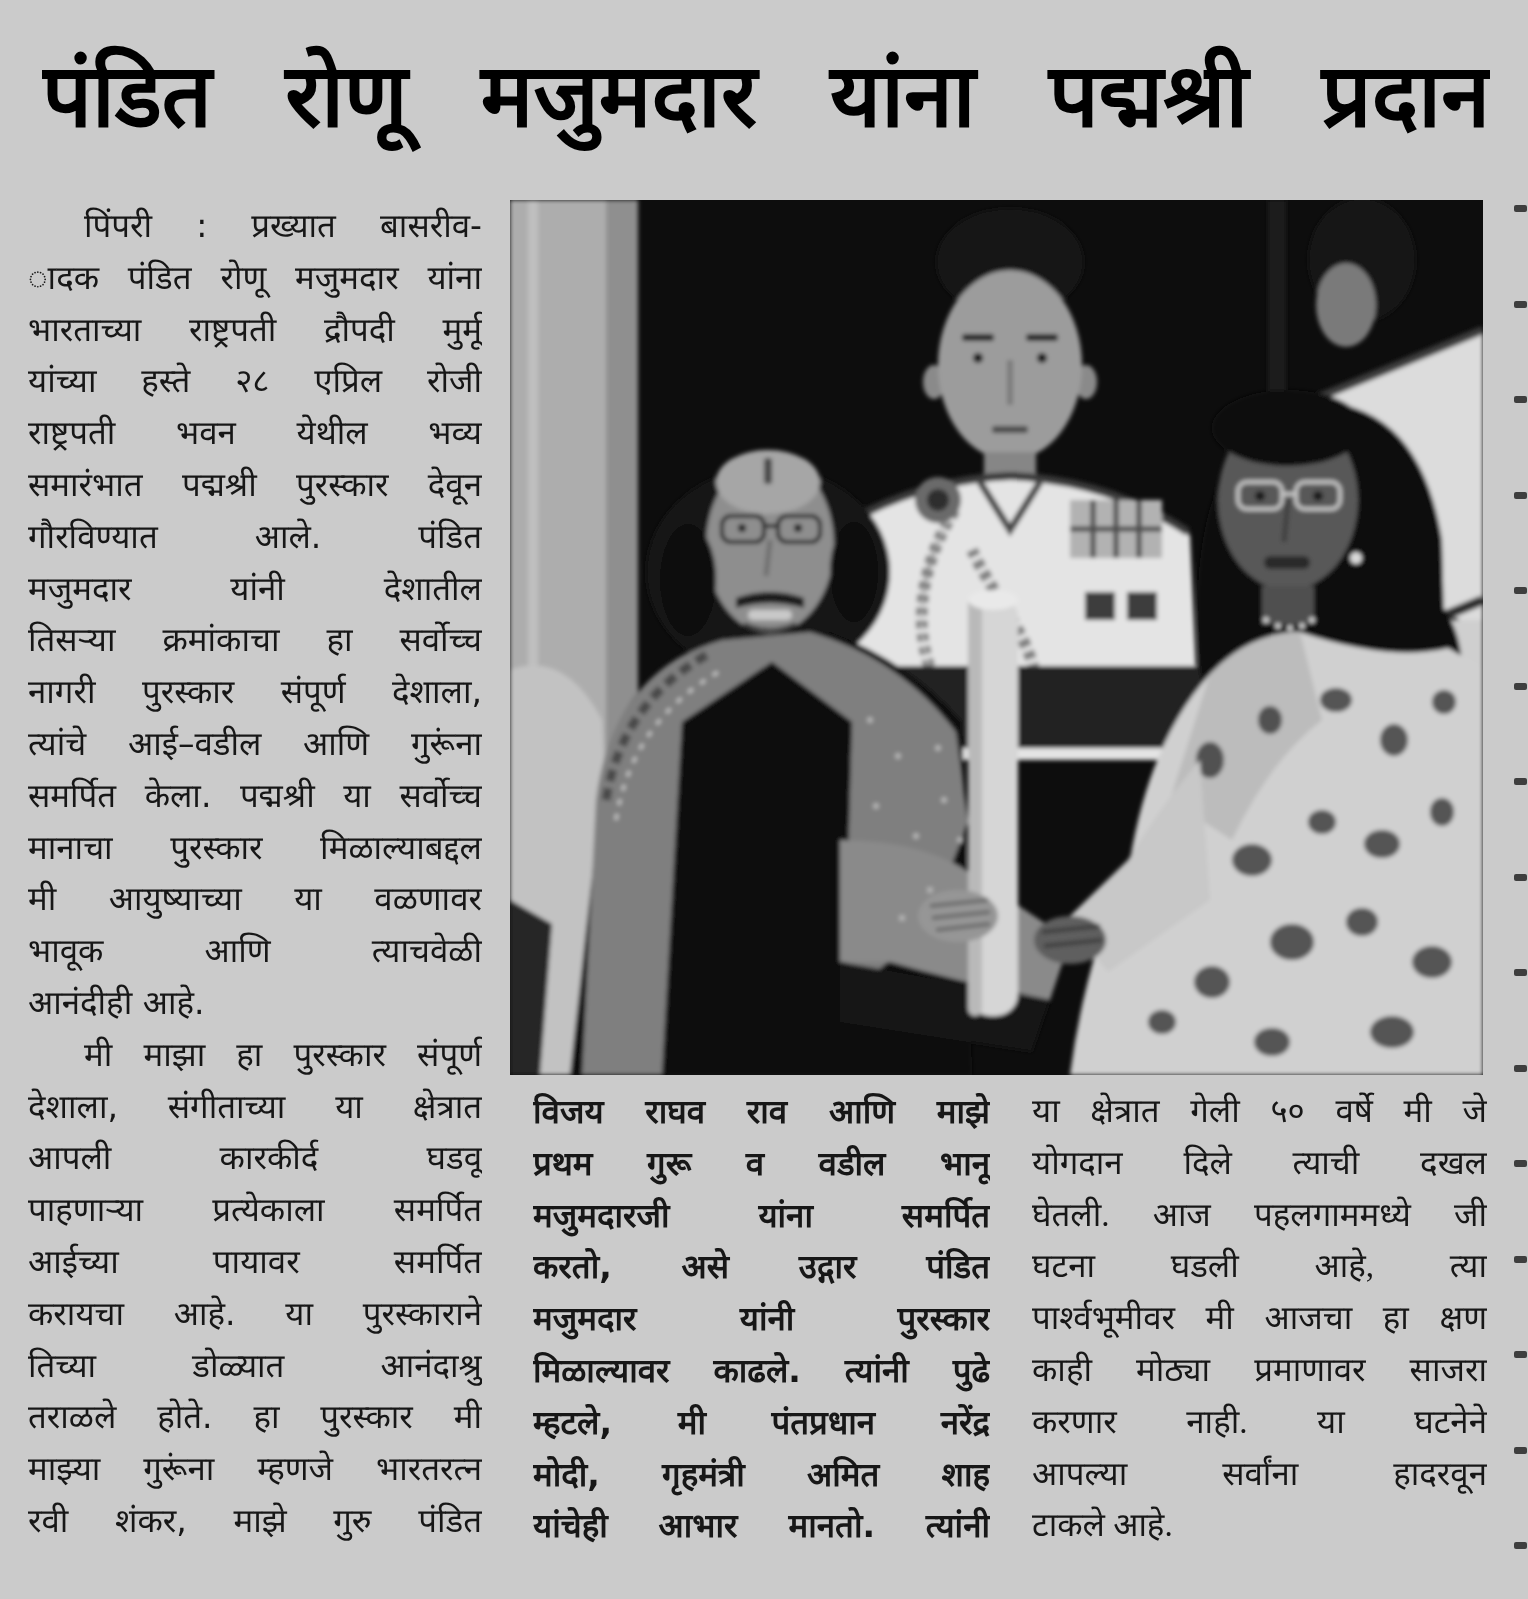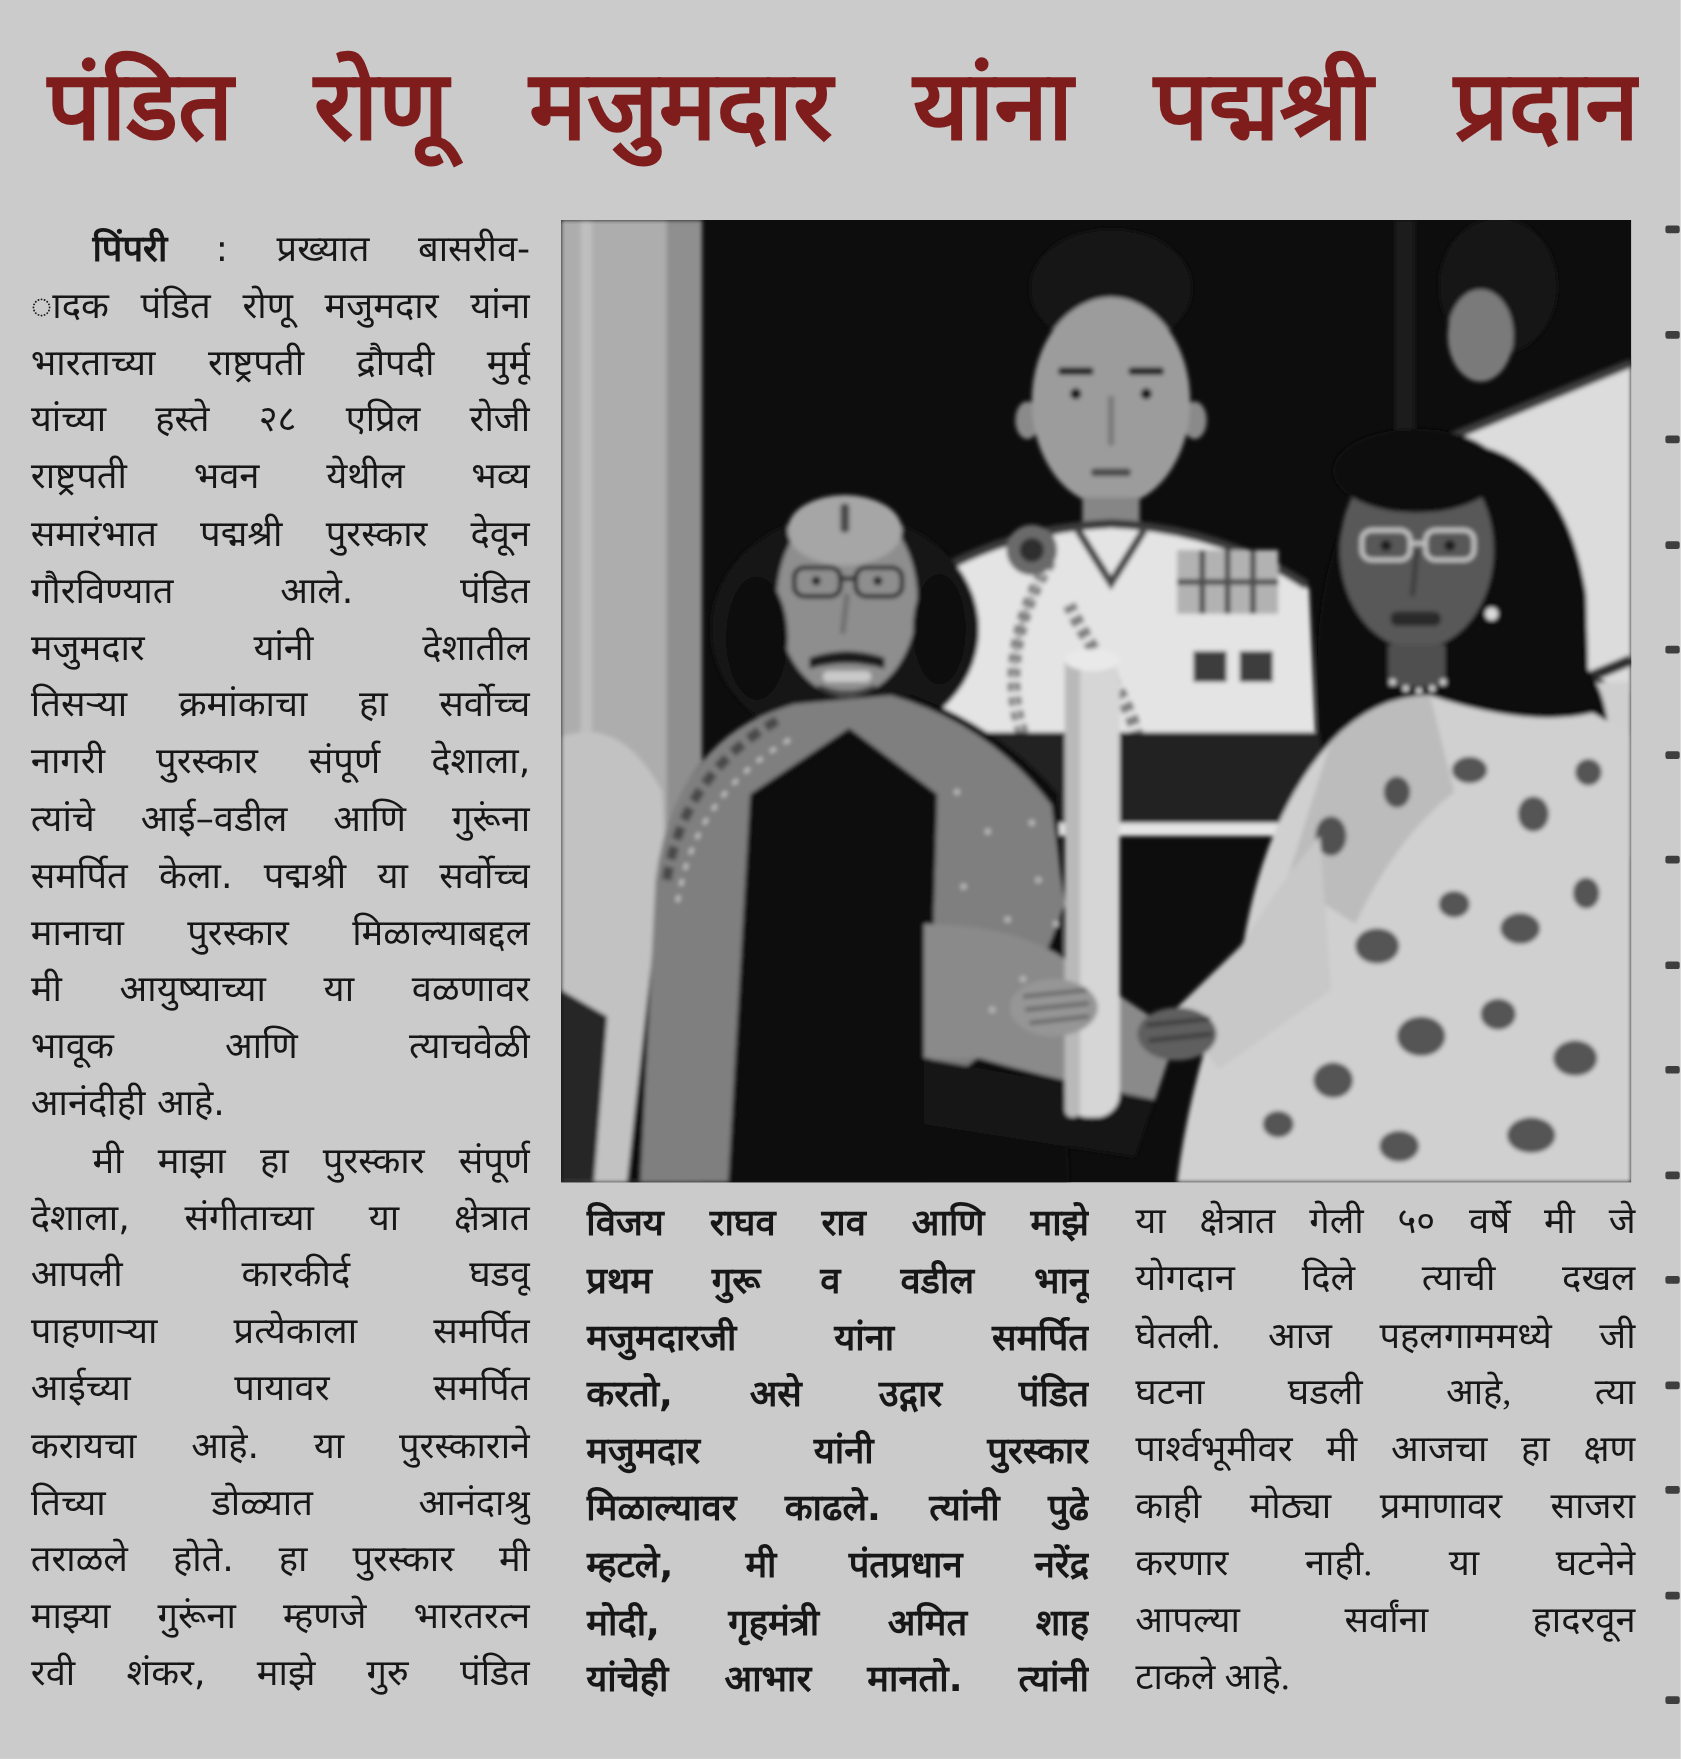--- a/index.html
+++ b/index.html
@@ -3,34 +3,34 @@
 <meta charset="utf-8">
 <style>
   html,body{margin:0;padding:0;}
   .sheet{
     position:relative;width:1528px;height:1599px;overflow:hidden;
     background:#cbcbcb;color:#161616;
     font-family:"DejaVu Sans","Liberation Sans",sans-serif;
   }
   .headline{
     position:absolute;left:42px;top:16px;width:1448px;height:168px;
-    margin:0;font-size:88px;font-weight:700;color:#7f1d1d;line-height:160px;
+    margin:0;font-size:88px;font-weight:700;color:#000000;line-height:160px;
     white-space:nowrap;overflow:hidden;
     text-align:justify;text-align-last:justify;
   }
   .photo-wrap{position:absolute;left:510px;top:200px;width:973px;height:875px;}
   .photo-wrap svg{display:block;width:100%;height:100%;}
   .col{position:absolute;font-size:33px;color:#171717;}
   .tline{
     height:51.8px;line-height:51.8px;white-space:nowrap;overflow:hidden;
     text-align:justify;text-align-last:justify;
   }
   .tline.indent{padding-left:56px;}
   .tline.parend{text-align-last:left;}
-  .tline b{font-weight:700;}
+  .tline b{font-weight:400;}
   .col-left{left:28px;top:200px;width:454px;}
   .col-mid{left:533px;top:1086px;width:457px;font-weight:bold;}
   .col-right{left:1032px;top:1086px;width:455px;font-family:Liberation Serif, serif;}
   .edge-marks{position:absolute;left:0;top:0;width:100%;height:100%;pointer-events:none;}
   .edge-mark{
     position:absolute;left:1514px;width:13px;height:7px;
     background:#3e3e3e;border-radius:2px;
   }
 </style>
 </head>

